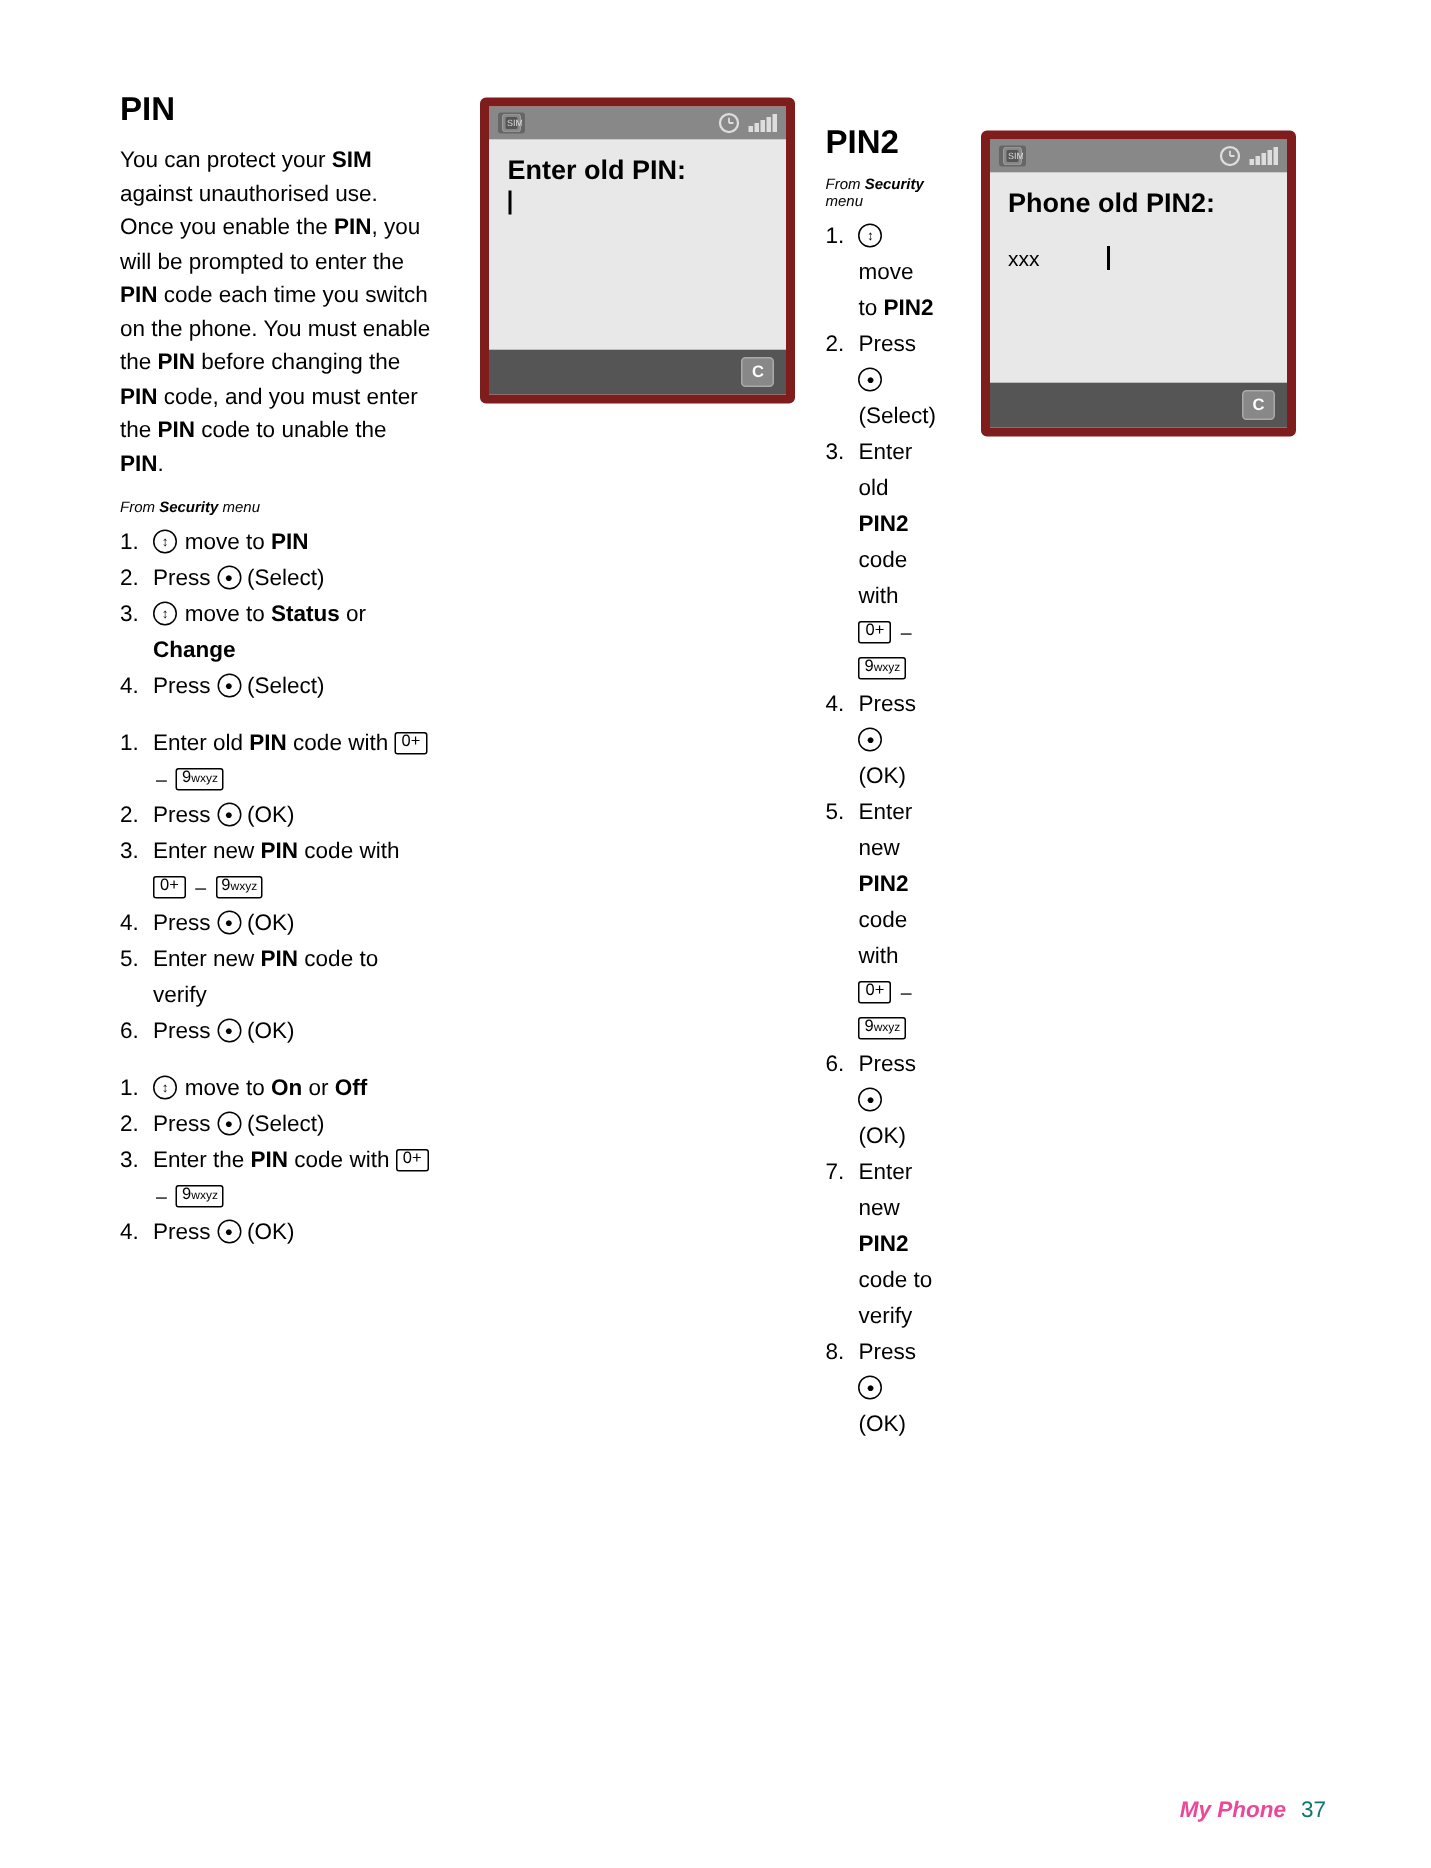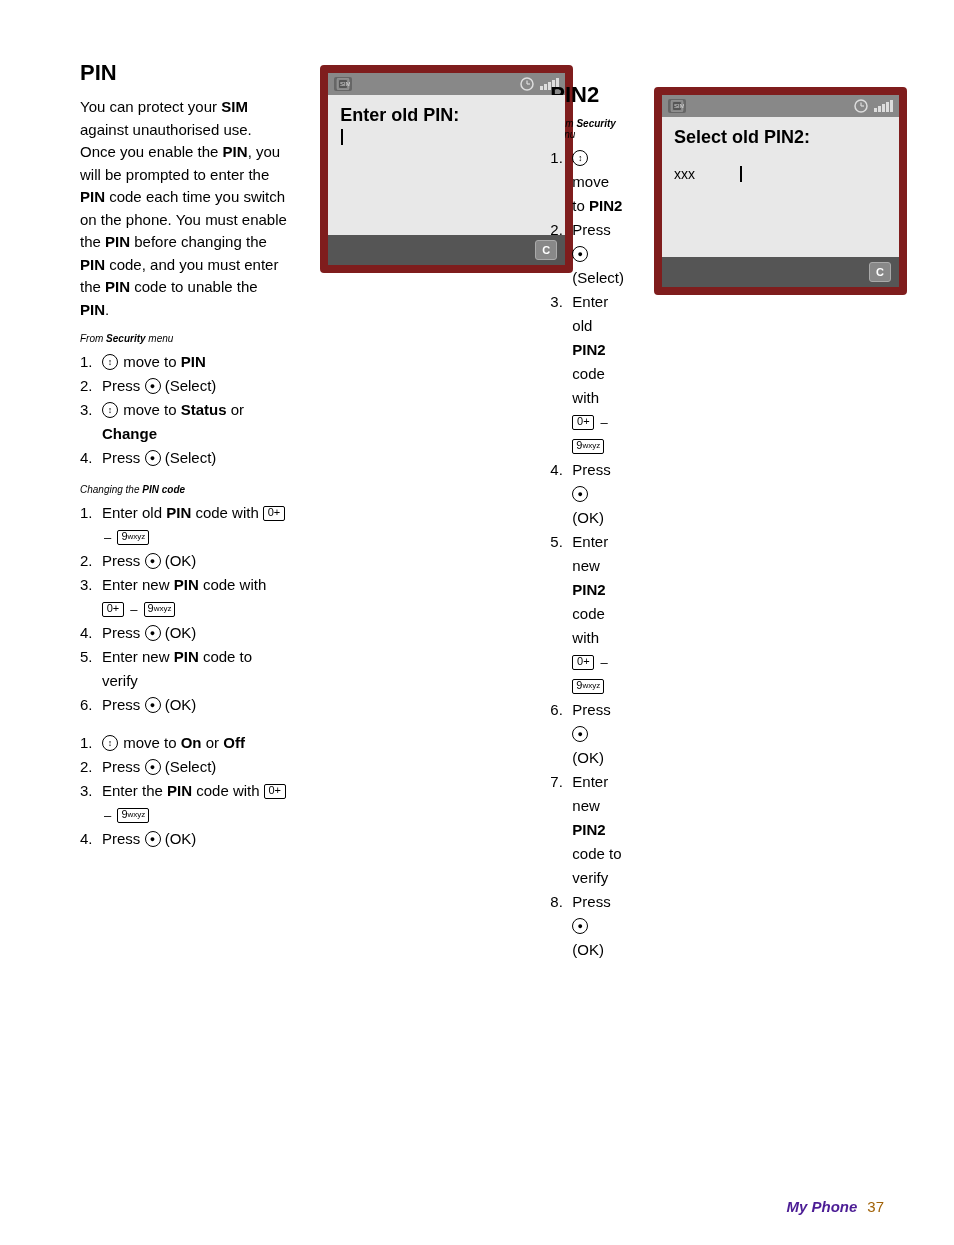--- a/index.html
+++ b/index.html
@@ -30,23 +30,23 @@
     }
 
     .content-right {
       flex-shrink: 0;
       width: 230px;
       padding-top: 5px;
     }
 
     
     .phone-screen {
-      width: 253px;
+      width: 210px;
       background: #d0d0d0;
-      border: 8px solid #7f1d1d;
+      border: 6px solid #7f1d1d;
       border-radius: 4px;
       overflow: hidden;
       font-family: Arial, Helvetica, sans-serif;
     }
 
     .phone-status-bar {
       background: #888;
       display: flex;
       align-items: center;
       justify-content: space-between;
@@ -258,26 +258,26 @@
       right: 70px;
       display: flex;
       align-items: baseline;
       gap: 10px;
     }
 
     .footer-brand {
       font-style: italic;
       font-weight: bold;
       font-size: 15px;
-      color: #4c1d95;
+      color: #ec4899;
     }
 
     .footer-page {
       font-size: 15px;
-      color: #a16207;
+      color: #0f766e;
       text-align: right;
     }
 
     .xxx-text {
       font-size: 14px;
       color: #000;
     }
   </style>
 </head>
 <body>
@@ -318,23 +318,20 @@
           <span class="nav-icon">↕</span> move to <strong>Status</strong> or <strong>Change</strong>
         </li>
         <li>
           <span class="list-num">4.</span>
           Press <span class="select-icon">●</span> (Select)
         </li>
       </ol>
 
       <div class="sub-section-gap"></div>
 
-      <p class="italic-heading">
-        <em>Changing the <strong>PIN code</strong></em>
-      </p>
 
       <ol>
         <li>
           <span class="list-num">1.</span>
           Enter old <strong>PIN</strong> code with
           <span class="key-box">0+</span>
           <span class="dash-between">–</span>
           <span class="key-box">9<sub style="font-size:8px">wxyz</sub></span>
         </li>
         <li>
@@ -505,21 +502,21 @@
             <div class="phone-signal">
               <span style="height:4px;"></span>
               <span style="height:6px;"></span>
               <span style="height:8px;"></span>
               <span style="height:10px;"></span>
               <span style="height:12px;"></span>
             </div>
           </div>
         </div>
         <div class="phone-body">
-          <div class="phone-title-text">Select old PIN2:</div>
+          <div class="phone-title-text">Phone old PIN2:</div>
           <div style="display:flex; align-items:center; margin-top:18px;gap:44px;">
             <span class="xxx-text">xxx</span>
             <span class="phone-cursor"></span>
           </div>
         </div>
         <div class="phone-bottom-bar">
           <div class="phone-c-button">C</div>
         </div>
       </div>
     </div>

